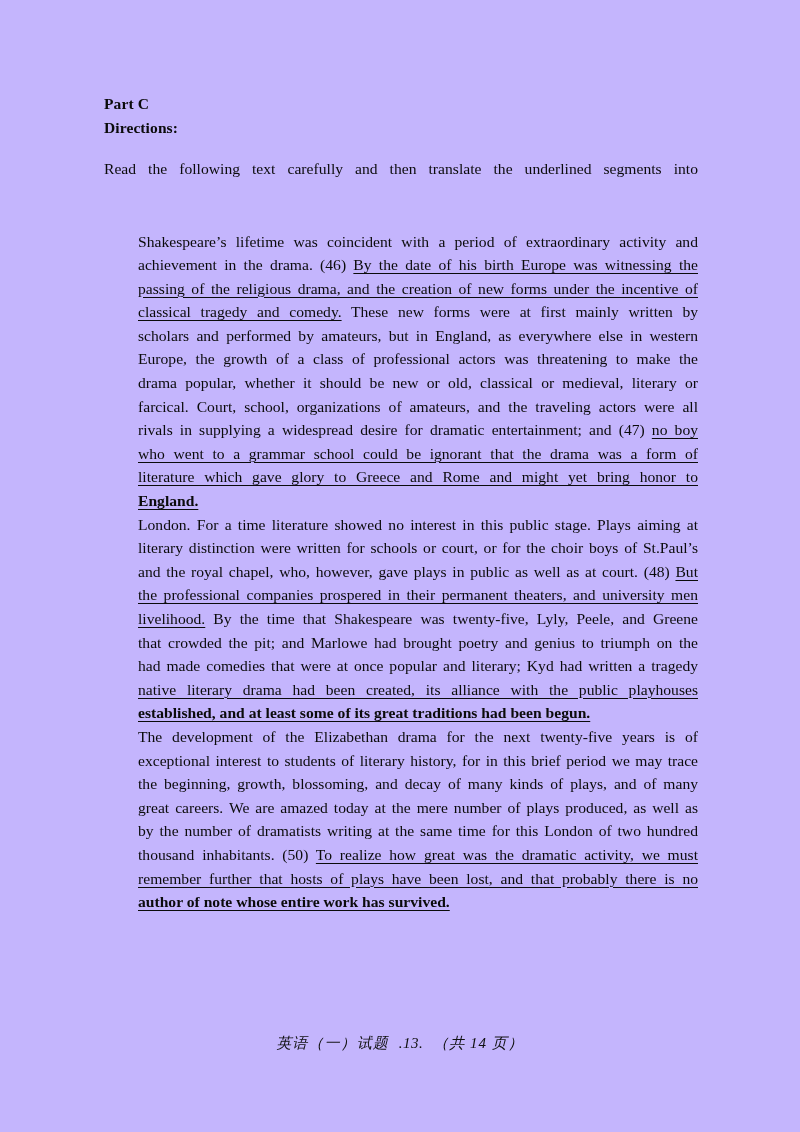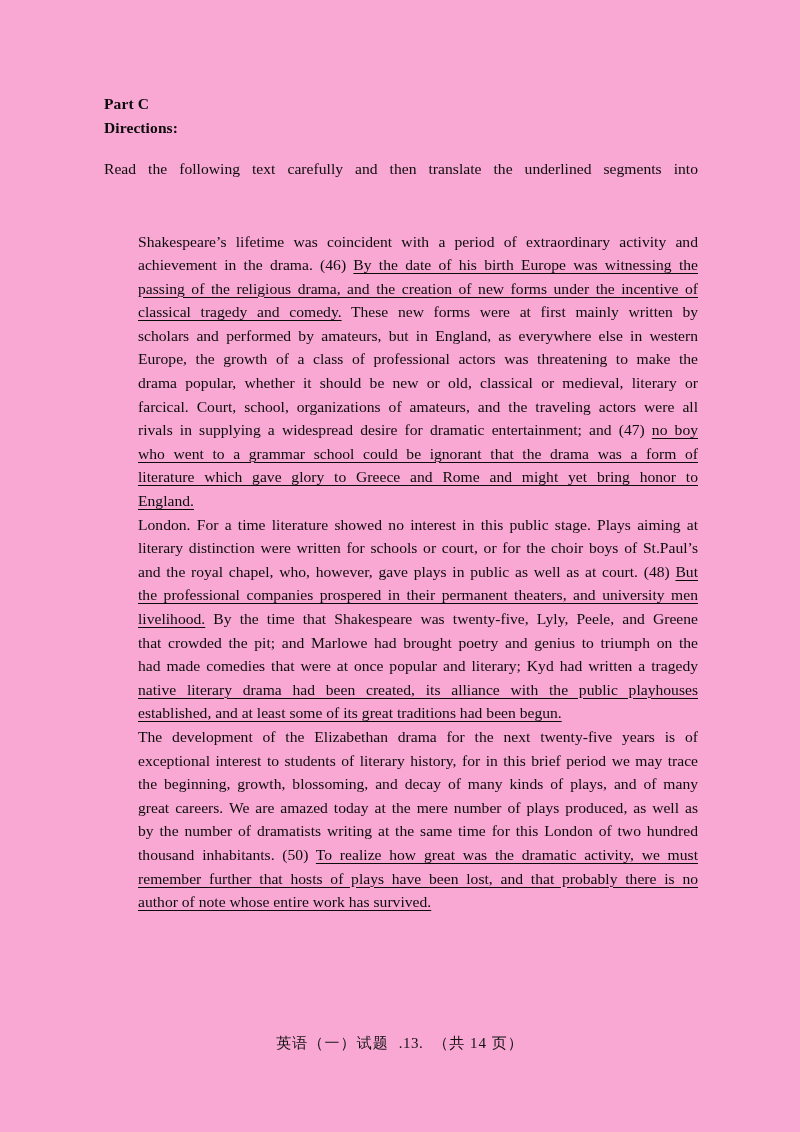--- a/index.html
+++ b/index.html
@@ -17,21 +17,21 @@
     overflow: hidden;
     -webkit-font-smoothing: antialiased;
   }
 
   .page {
     position: absolute;
     left: 0;
     top: 0;
     width: 800px;
     height: 1132px;
-    background: #f9a8d4;
+    background: #c4b5fd;
   }
 
   
   .content {
     position: absolute;
     left: 104px;
     top: 92px;
     width: 594px;
   }
 
@@ -99,34 +99,36 @@
     display: block;
     text-align: justify;
     text-align-last: justify;
     white-space: nowrap;
     text-decoration: underline;
     text-decoration-thickness: 1px;
     text-underline-offset: 2.6px;
   }
   .uline.flush {
     text-align-last: left;
+    font-weight: bold;
   }
 
   
   .footer {
     position: absolute;
     left: 0;
     top: 1032px;
     width: 800px;
     text-align: center;
     font-size: 15px;
     line-height: 22px;
     font-family: "Liberation Serif", "DejaVu Serif", serif;
     letter-spacing: 1.1px;
     color: #111;
+    font-style: italic;
   }
   .footer .pgno {
     margin: 0 10px;
     letter-spacing: 0.5px;
   }
   .footer .total {
     letter-spacing: 1px;
   }
 </style>
 </head>

